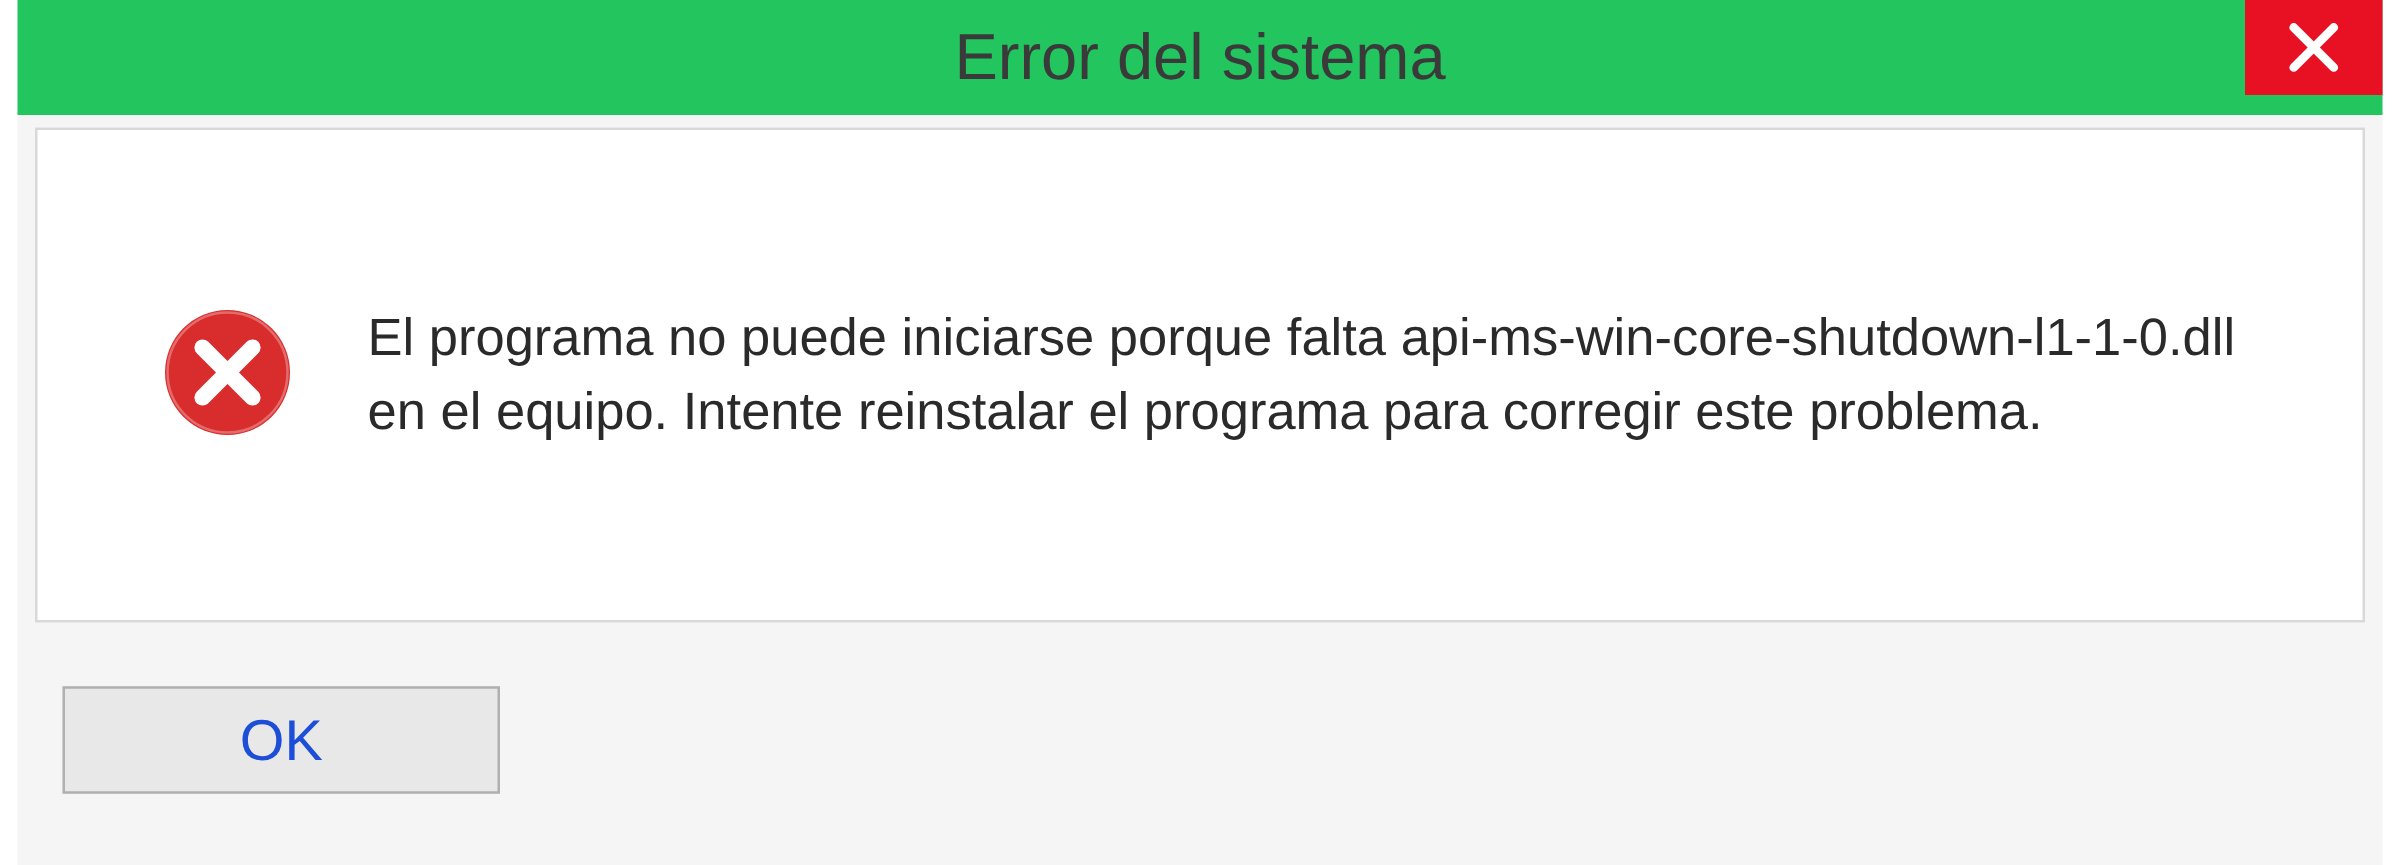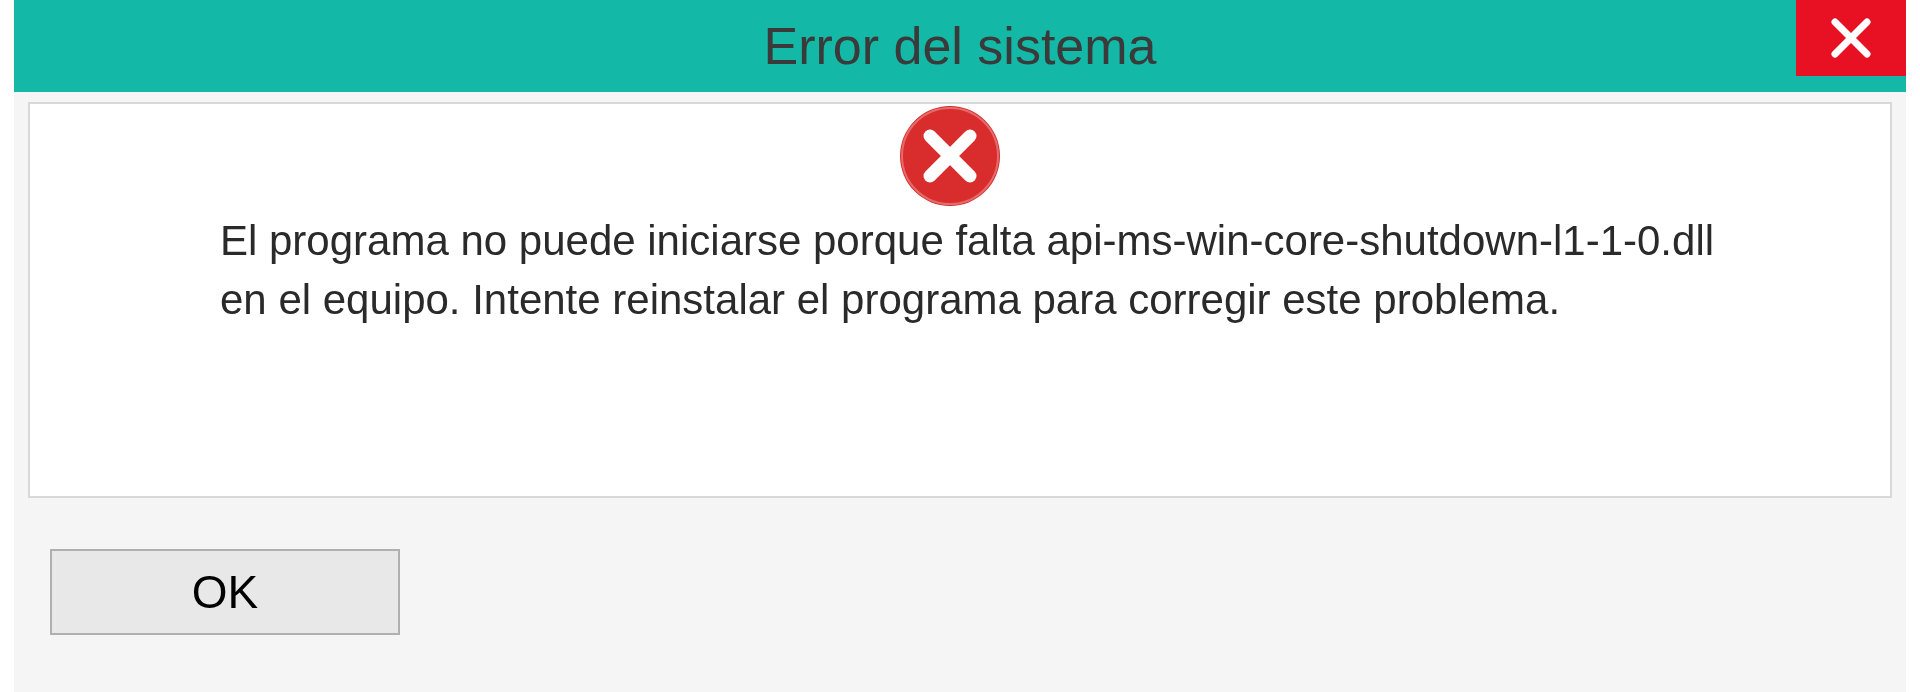--- a/index.html
+++ b/index.html
@@ -22,21 +22,21 @@
       left: 14px;
       top: 0;
       width: 1892px;
       height: 692px;
       background: #f5f5f5;
     }
     
     .titlebar {
       width: 100%;
       height: 92px;
-      background: #14b8a6;
+      background: #22c55e;
       position: relative;
       display: flex;
       align-items: center;
       justify-content: center;
     }
     
     .titlebar-title {
       font-size: 52px;
       color: #3a3a3a;
       font-weight: 400;
@@ -63,21 +63,20 @@
     
     .content-area {
       margin: 10px 14px 0 14px;
       background: #ffffff;
       border: 2px solid #d8d8d8;
       height: 396px;
       position: relative;
       display: flex;
       align-items: center;
       padding: 0 60px 0 100px;
-      flex-direction: column;
     }
     
     .error-icon-container {
       flex-shrink: 0;
       margin-right: 60px;
     }
     
     .error-icon {
       width: 104px;
       height: 104px;
@@ -110,21 +109,21 @@
       font-family: Arial, sans-serif;
       letter-spacing: -2px;
     }
     
     .ok-button {
       width: 350px;
       height: 86px;
       background: #e8e8e8;
       border: 2px solid #b0b0b0;
       font-size: 46px;
-      color: #000000;
+      color: #1d4ed8;
       display: flex;
       align-items: center;
       justify-content: center;
       cursor: pointer;
       font-family: "Segoe UI", Tahoma, Arial, sans-serif;
     }
   </style>
 </head>
 <body>
 

